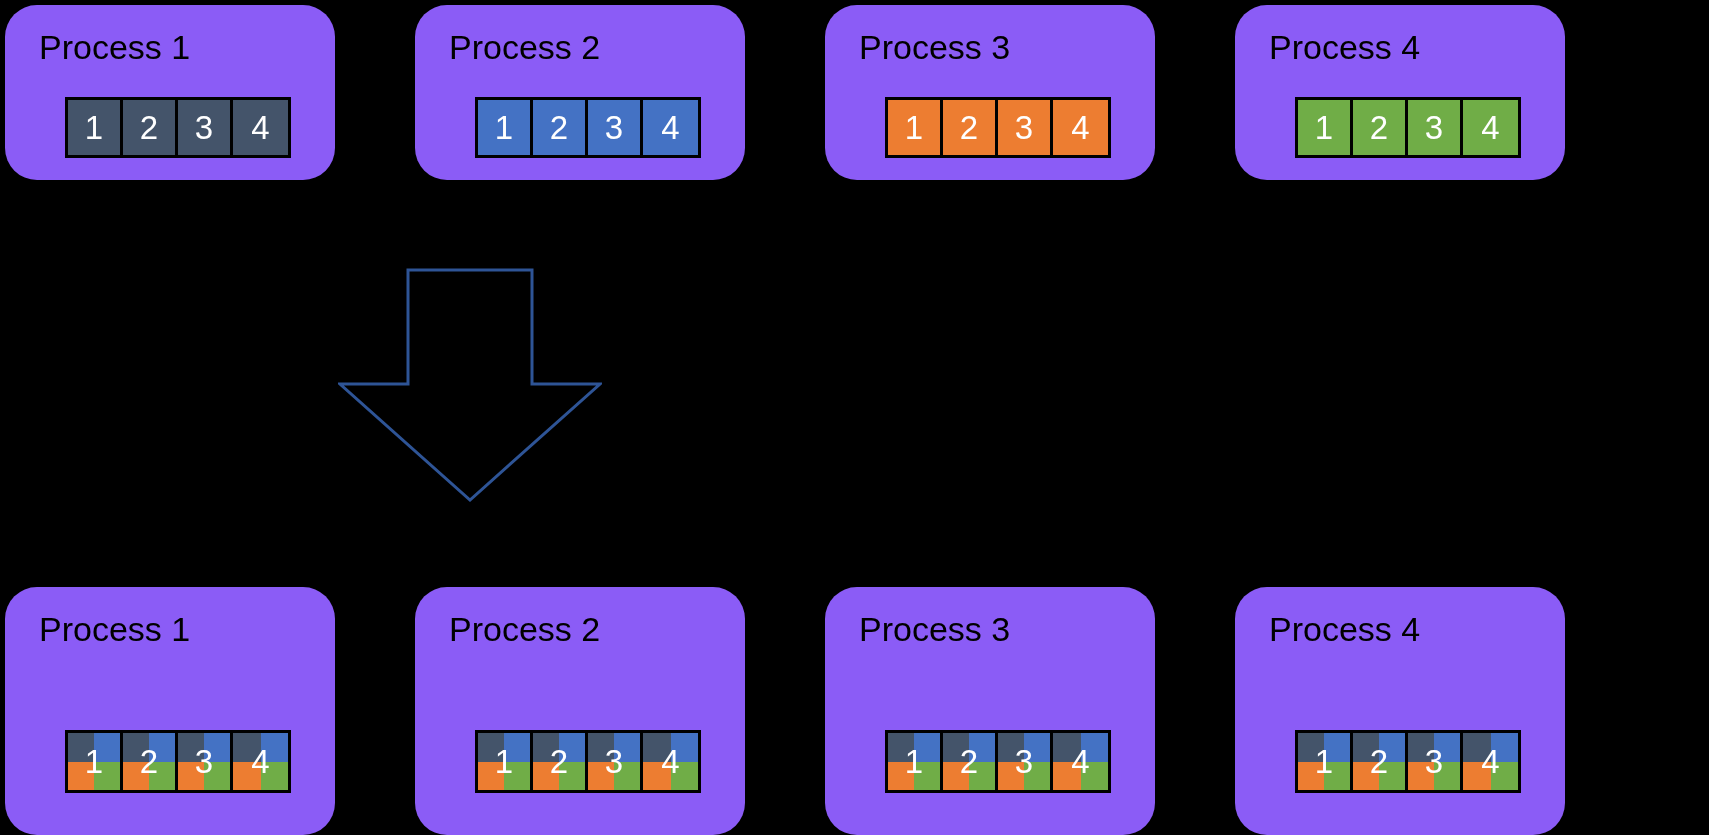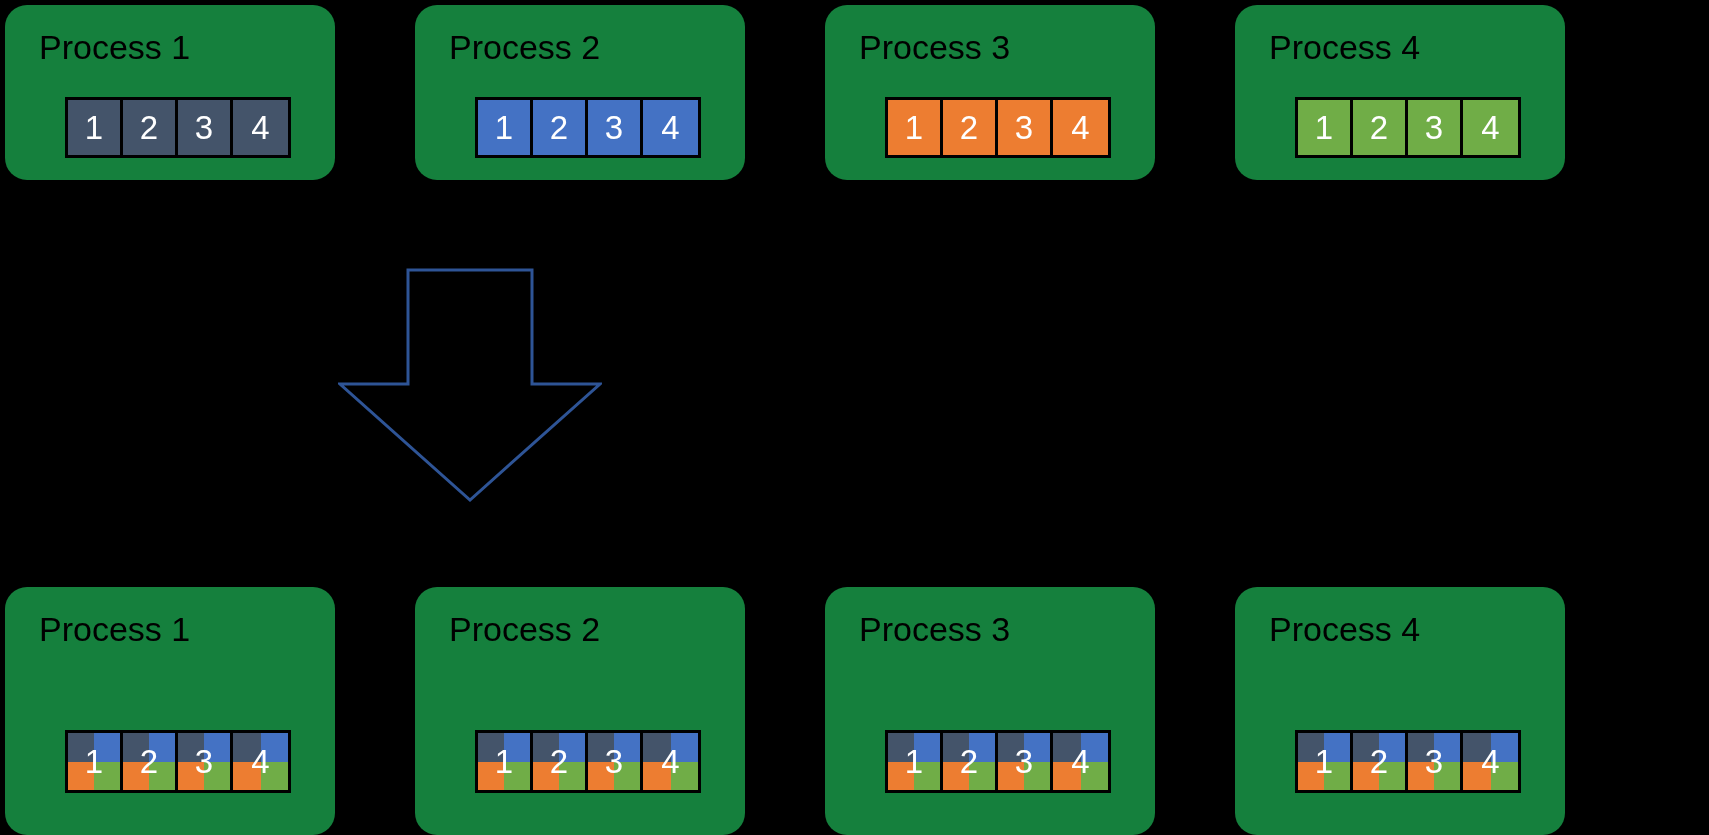--- a/index.html
+++ b/index.html
@@ -16,22 +16,22 @@
     position: relative;
     width: 1709px;
     height: 835px;
     background: #000000;
     overflow: hidden;
   }
 
   
   .process-card {
     position: absolute;
-    background: #15803d;
-    border-radius: 22px;
+    background: #8b5cf6;
+    border-radius: 32px;
     box-sizing: border-box;
     text-align: center;
   }
   .process-title {
     position: absolute;
     left: 34px;
     color: #000000;
     font-size: 34px;
     line-height: 40px;
     font-family: "Liberation Sans", sans-serif;

